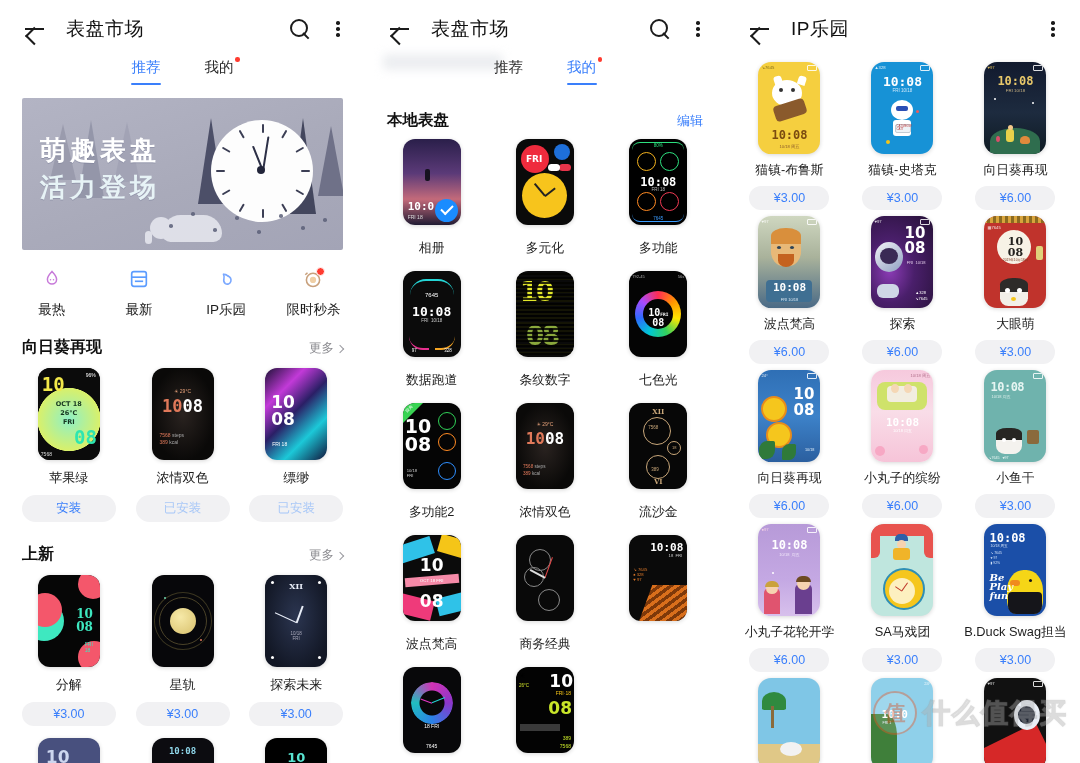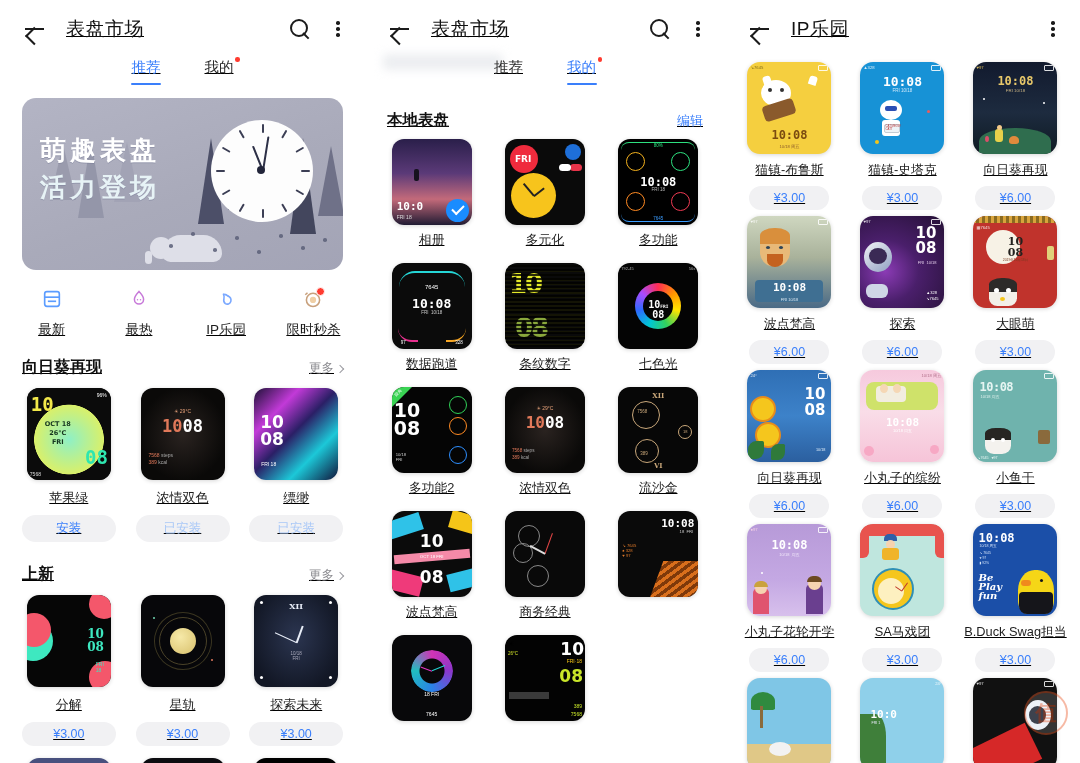--- a/index.html
+++ b/index.html
@@ -2,21 +2,21 @@
 <html><head>
 <meta charset="utf-8">
 <style>
   html,body{margin:0;padding:0;}
   body{
     width:1080px;height:763px;background:#ffffff;
     font-family:"Liberation Sans","DejaVu Sans",sans-serif;
     overflow:hidden;position:relative;
   }
   .screens{display:flex;width:1080px;height:763px;}
-  .panel{position:relative;background:#fff;overflow:hidden;flex:none;text-decoration:underline;}
+  .panel{position:relative;background:#fff;overflow:hidden;flex:none;}
   .p1{width:365px;}
   .p2{width:360px;}
   .p3{width:355px;}
 
   
   .topbar{display:flex;align-items:center;height:58px;padding:0 16px 0 22px;}
   .back-ic{width:26px;height:26px;flex:none;position:relative;}
   .back-ic::before{content:"";position:absolute;left:3px;top:12px;width:19px;height:2px;background:#1b1b1b;}
   .back-ic::after{content:"";position:absolute;left:3px;top:7px;width:11px;height:11px;border-left:2px solid #1b1b1b;border-bottom:2px solid #1b1b1b;transform:rotate(45deg);transform-origin:left bottom;}
   .bar-title{font-size:19px;color:#121212;margin-left:18px;letter-spacing:.5px;font-weight:400;}
@@ -32,21 +32,21 @@
 
   
   .tabs{display:flex;justify-content:center;gap:44px;height:34px;align-items:flex-start;position:relative;}
   .tab{font-size:14.5px;color:#2a2a2a;position:relative;padding-bottom:8px;}
   .tab.active{color:#3a7ffb;}
   .tab.active::after{content:"";position:absolute;left:50%;transform:translateX(-50%);bottom:0;width:30px;height:2.4px;background:#3a7ffb;border-radius:2px;}
   .dot-red{position:absolute;top:-1px;right:-6px;width:4.5px;height:4.5px;border-radius:50%;background:#ff3b30;}
   .ghost-blur{position:absolute;left:18px;top:54px;width:120px;height:16px;background:#eceef1;filter:blur(5px);border-radius:4px;}
 
   
-  .banner{margin:6px 22px 0 22px;height:172px;border-radius:14px;position:relative;overflow:hidden;
+  .banner{margin:6px 22px 0 22px;height:152px;border-radius:2px;position:relative;overflow:hidden;
     background:linear-gradient(160deg,#b3b4c4 0%,#a9aaba 55%,#a3a4b6 100%);}
   .banner .txt{position:absolute;left:18px;top:34px;font-size:26px;line-height:37px;font-weight:700;color:#fff;letter-spacing:4px;
     text-shadow:0 1px 0 rgba(120,125,150,.45);}
   .banner .txt .l2{color:#e7f3f6;}
   .bclock{position:absolute;right:30px;top:22px;width:102px;height:102px;border-radius:50%;background:#fdfdfd;}
   .bclock .tick{position:absolute;left:50%;top:4px;width:2px;height:9px;background:#3c3f55;transform-origin:1px 47px;border-radius:1px;}
   .bclock .hh{position:absolute;left:50%;top:24px;width:2.4px;height:28px;background:#2d3047;transform-origin:1.2px 27px;transform:rotate(-22deg);border-radius:2px;}
   .bclock .mh{position:absolute;left:50%;top:16px;width:2.4px;height:36px;background:#2d3047;transform-origin:1.2px 35px;transform:rotate(9deg);border-radius:2px;}
   .bclock .ctr{position:absolute;left:46px;top:46px;width:8px;height:8px;border-radius:50%;background:#22253a;}
   .tree{position:absolute;bottom:26px;width:0;height:0;border-left:13px solid transparent;border-right:13px solid transparent;}
@@ -65,34 +65,34 @@
   
   .sec-head{display:flex;align-items:baseline;margin:18px 22px 0 22px;}
   .sec-title{font-size:16px;color:#111;font-weight:700;}
   .sec-more{margin-left:auto;font-size:12.5px;color:#8d8d92;}
   .sec-more .chev{display:inline-block;margin-left:3px;width:5px;height:5px;border-top:1.3px solid #9a9aa0;border-right:1.3px solid #9a9aa0;transform:rotate(45deg);vertical-align:middle;}
 
   
   .grid3{display:flex;margin:10px 12px 0 12px;}
   .cell{flex:1;display:flex;flex-direction:column;align-items:center;}
   .face{width:60px;height:88px;border-radius:12px;overflow:hidden;position:relative;background:#111;
-    box-shadow:0 1px 4px rgba(0,0,0,.16);padding-left:22px;}
+    box-shadow:0 1px 4px rgba(0,0,0,.16);}
   .face.big{width:62px;height:92px;}
   .cname{font-size:13px;color:#1d1d1d;margin-top:9px;white-space:nowrap;}
   .pill{margin-top:8px;min-width:62px;padding:5px 16px;border-radius:14px;background:#f1f1f3;font-size:12.5px;color:#3a7ffb;text-align:center;}
   .pill.dim{color:#a9c8f7;}
 
   
   .localhead{display:flex;align-items:center;margin:18px 22px 2px 22px;}
   .localhead .t{font-size:15.5px;color:#111;font-weight:700;}
   .localhead .e{margin-left:auto;font-size:13px;color:#3a7ffb;}
   .grid2{display:flex;flex-wrap:wrap;margin:8px 10px 0 10px;}
   .g2cell{width:33.33%;display:flex;flex-direction:column;align-items:center;margin-bottom:14px;}
   .g2cell .face{width:58px;height:86px;}
-  .g2cell .cname{font-size:12.8px;margin-top:7px;}
+  .g2cell .cname{font-size:12.8px;margin-top:15px;}
   .chk{position:absolute;right:3px;bottom:3px;width:23px;height:23px;border-radius:50%;background:#1a8cff;}
   .chk::after{content:"";position:absolute;left:6px;top:6px;width:10px;height:5px;border-left:2.4px solid #fff;border-bottom:2.4px solid #fff;transform:rotate(-45deg);}
 
   
   .grid3ip{display:flex;flex-wrap:wrap;margin:4px 8px 0 8px;}
   .ipcell{width:33.33%;display:flex;flex-direction:column;align-items:center;margin-bottom:6px;}
   .ipcell .face{width:62px;height:92px;border-radius:13px;}
   .ipcell .cname{font-size:12.8px;margin-top:8px;}
   .ipcell .pill{margin-top:7px;min-width:52px;padding:5px 14px;font-size:12.5px;}
 
@@ -176,37 +176,37 @@
           <i style="left:92px;top:24px"></i>
           <i style="left:114px;top:8px"></i>
         <i style="left:136px;top:20px"></i>
           <i style="left:158px;top:12px"></i>
       </div>
     </div>
 
     <div class="cats">
       <div class="cat">
         <div class="ico">
+          <svg width="20" height="22" viewBox="0 0 24 24" fill="none" stroke="#c779d9" stroke-width="1.8">
+            <path d="M12 3c3 3.4 5.5 5.6 5.5 9.6A5.5 5.5 0 0 1 12 18a5.5 5.5 0 0 1-5.5-5.4C6.5 8.6 9 6.4 12 3z"></path>
+            <circle cx="10.2" cy="13" r=".9" fill="#c779d9" stroke="none"></circle>
+            <circle cx="13.8" cy="13" r=".9" fill="#c779d9" stroke="none"></circle>
+          </svg>
+        </div>
+        <div class="lbl">最热</div>
+      </div>
+      <div class="cat">
+        <div class="ico">
           <svg width="22" height="22" viewBox="0 0 24 24" fill="none" stroke="#5b9cff" stroke-width="1.8">
             <rect x="4" y="4" width="16" height="16" rx="2.5"></rect>
               <line x1="4" y1="10" x2="20" y2="10"></line>
             <line x1="7.5" y1="14.5" x2="16.5" y2="14.5"></line>
           </svg>
         </div>
         <div class="lbl">最新</div>
-      </div>
-      <div class="cat">
-        <div class="ico">
-          <svg width="20" height="22" viewBox="0 0 24 24" fill="none" stroke="#c779d9" stroke-width="1.8">
-            <path d="M12 3c3 3.4 5.5 5.6 5.5 9.6A5.5 5.5 0 0 1 12 18a5.5 5.5 0 0 1-5.5-5.4C6.5 8.6 9 6.4 12 3z"></path>
-            <circle cx="10.2" cy="13" r=".9" fill="#c779d9" stroke="none"></circle>
-            <circle cx="13.8" cy="13" r=".9" fill="#c779d9" stroke="none"></circle>
-          </svg>
-        </div>
-        <div class="lbl">最热</div>
       </div>
       <div class="cat">
         <div class="ico">
           <svg width="21" height="22" viewBox="0 0 24 24" fill="none" stroke="#7aa8ff" stroke-width="1.8" stroke-linecap="round">
             <path d="M8.5 6.5c.8 1.7 1 3.3.6 4.8-.6 2.3-.2 4.6 1.6 5.9 2.2 1.5 5.4.3 6.2-2.3.9-3-1.1-5.4-3.6-6.6"></path>
             <path d="M13.5 8.3c-1.2-.9-2.4-1.4-3.6-1.6"></path>
           </svg>
         </div>
         <div class="lbl">IP乐园</div>
       </div>
@@ -816,13 +816,14 @@
         </div>
         <div class="cname"></div>
       </div>
 
     </div>
   </div>
 </div>
 
 <div class="watermark">
   <div class="wm-logo">值</div>
+  <div class="wm-text">什么值得买</div>
 </div>
 
 </body></html>

